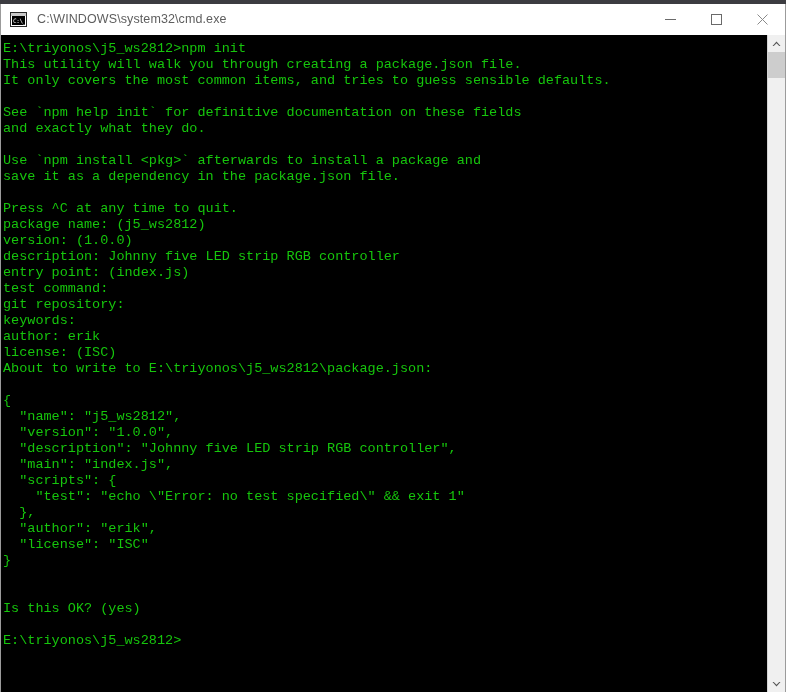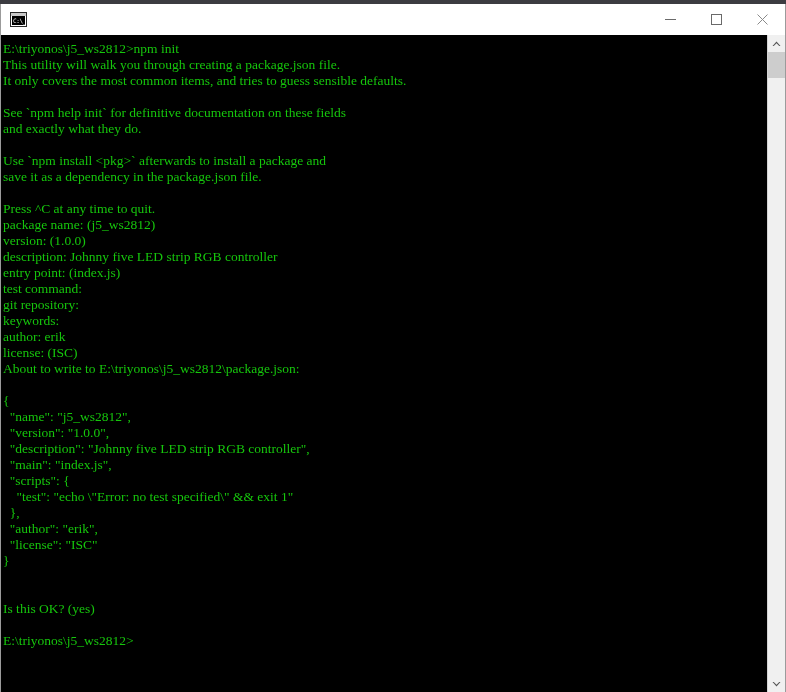--- a/index.html
+++ b/index.html
@@ -104,21 +104,21 @@
   #console-area {
     flex: 1 1 auto;
     display: flex;
     min-height: 0;
     background: #000000;
   }
   #console-text {
     flex: 1 1 auto;
     background: #000000;
     color: #16c60c;
-    font-family: Liberation Serif, serif;
+    font-family: Liberation Mono, monospace;
     font-size: 13.5px;
     line-height: 16px;
     white-space: pre;
     padding: 6px 0 0 2px;
     margin: 0;
     overflow: hidden;
     letter-spacing: 0px;
     -webkit-font-smoothing: none;
   }
 
@@ -159,20 +159,21 @@
 
 <div id="desktop-backdrop"></div>
 
 <div id="cmd-window">
 
   <div id="title-bar">
     <div id="title-icon">
       <div class="icon-titlestrip"></div>
       <div class="icon-screen">C:\_</div>
     </div>
+    <div id="title-text">C:\WINDOWS\system32\cmd.exe</div>
 
     <div id="window-controls">
       <div class="win-btn">
         <svg width="11" height="11" viewBox="0 0 11 11">
           <line x1="0" y1="5.5" x2="11" y2="5.5" stroke="#6a6a6a" stroke-width="1"></line>
         </svg>
       </div>
       <div class="win-btn">
         <svg width="11" height="11" viewBox="0 0 11 11">
           <rect x="0.5" y="0.5" width="10" height="10" fill="none" stroke="#6a6a6a" stroke-width="1"></rect>

